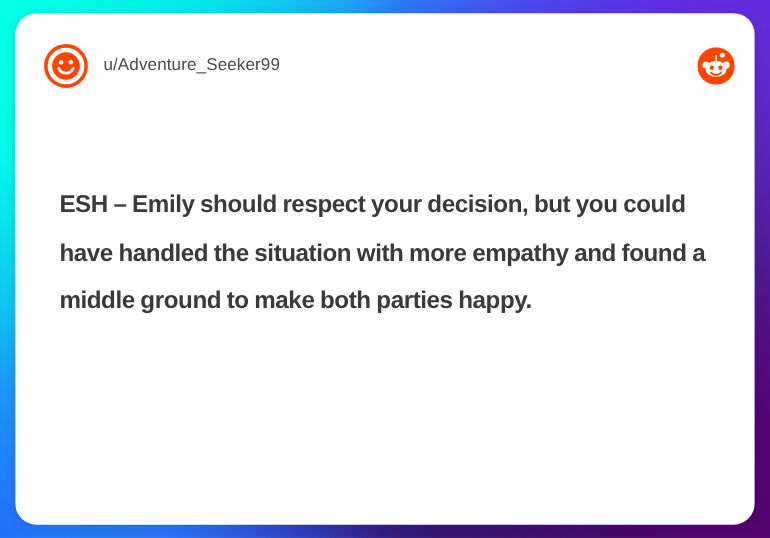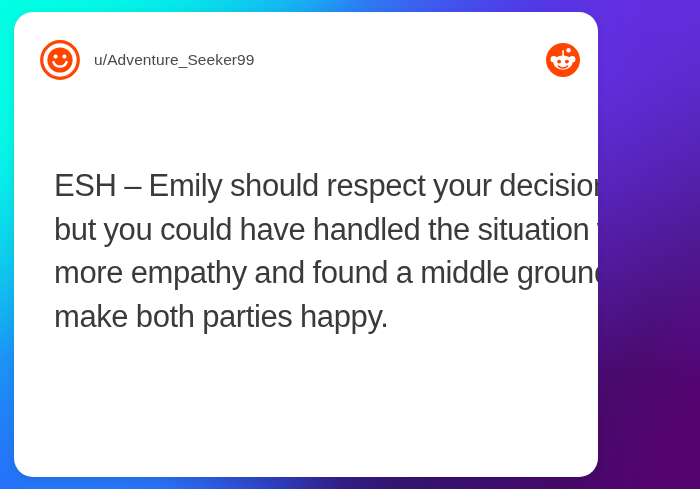--- a/index.html
+++ b/index.html
@@ -49,21 +49,21 @@
       radial-gradient(circle at 100% 100%, rgba(82,3,110,0.95) 0%, rgba(82,3,110,0) 48%),
       radial-gradient(circle at 58% 108%, rgba(24,22,80,0.85) 0%, rgba(24,22,80,0) 38%);
     pointer-events: none;
   }
 
   
   .card {
     position: absolute;
     left: 14px;
     top: 12px;
-    width: 584px;
+    width: 672px;
     height: 465px;
     box-sizing: border-box;
     background: #ffffff;
     border-radius: 19px;
     box-shadow: 0 2px 10px rgba(0,0,0,0.10);
     overflow: hidden;
   }
 
   
   .card-header {
@@ -101,23 +101,23 @@
 
   
   .card-body {
     position: absolute;
     left: 40px;
     top: 152px;
     width: 608px;
   }
   .post-text {
     margin: 0;
-    font-size: 31px;
+    font-size: 22px;
     line-height: 43.5px;
-    font-weight: 400;
+    font-weight: 700;
     color: #3a3a3c;
     letter-spacing: -0.4px;
     word-spacing: -0.6px;
   }
 </style>
 </head>
 <body>
 
 <div class="stage">
 

